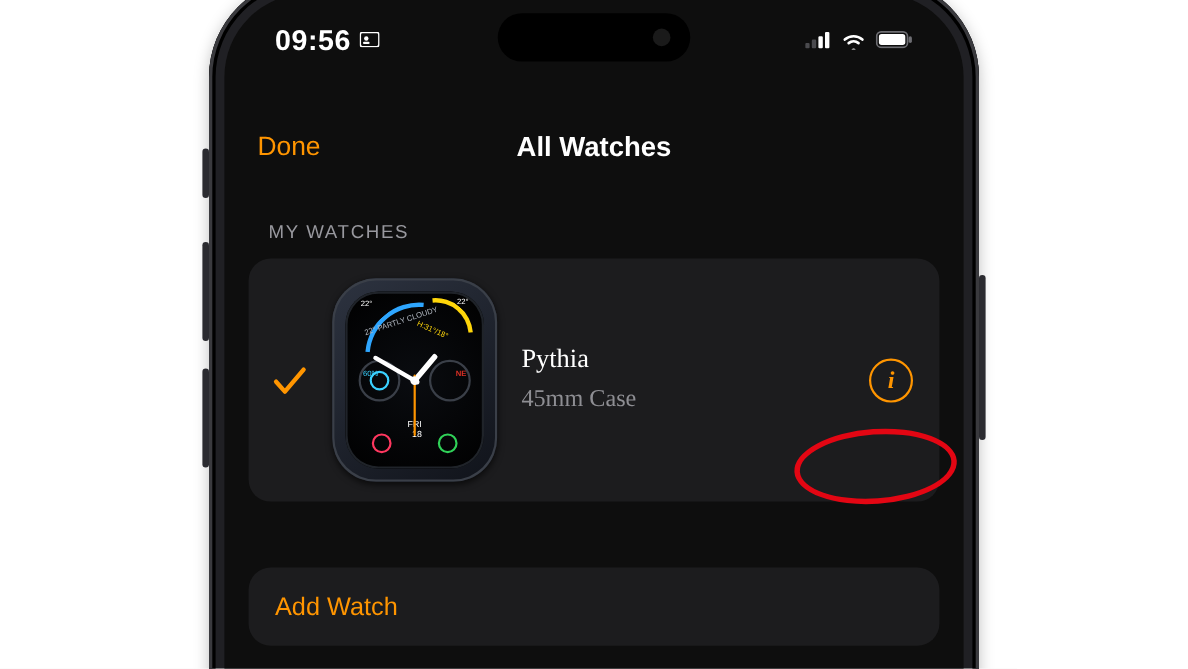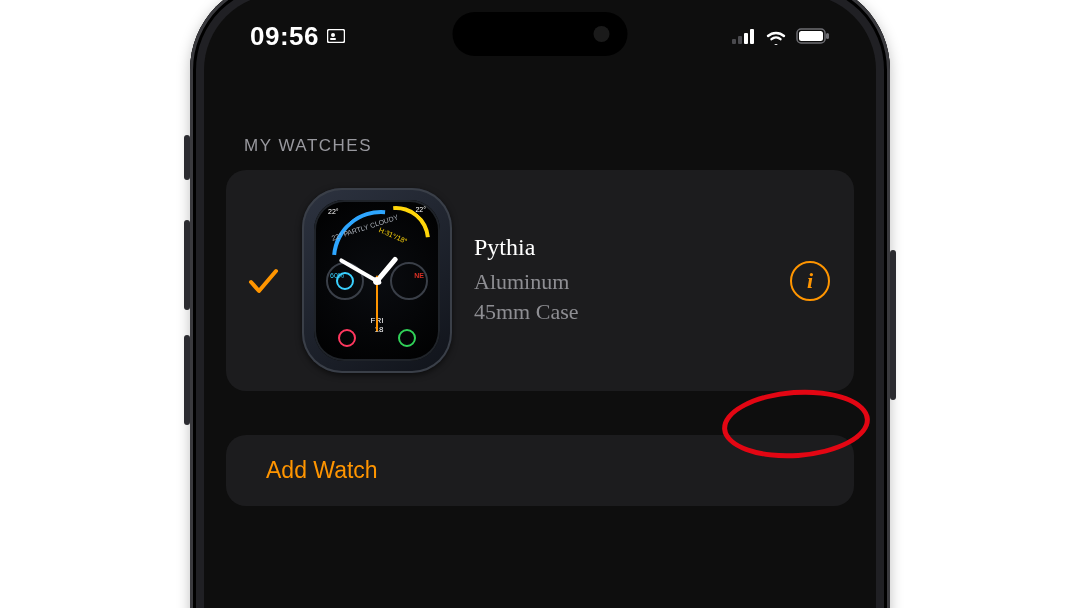--- a/index.html
+++ b/index.html
@@ -108,22 +108,22 @@
   }
   .card {
     background:var(--bg-card);
     border-radius:20px;
     padding:18px 20px;
     display:flex;
     align-items:center;
     gap:22px;
   }
   .card.action {
-    margin-top:44px;
-    padding:22px 40px;
+    margin-top:60px;
+    padding:22px 24px;
   }
   .card.action .add-label {
     color:var(--accent);
     font-size:23px;
     font-weight:400;
   }
 
   .check-icon {
     width:34px; flex:0 0 34px; color:var(--accent);
     display:flex; align-items:center; justify-content:center;
@@ -236,20 +236,24 @@
               <rect x="1" y="1" width="28" height="14" rx="4" fill="none" stroke="#6d6d72" stroke-width="1.5"></rect>
               <rect x="3" y="3" width="24" height="10" rx="2.5" fill="#fff"></rect>
               <rect x="30" y="5" width="3" height="6" rx="1.5" fill="#6d6d72"></rect>
             </svg>
           </span>
         </div>
       </div>
 
       <div class="content">
 
+        <div class="nav">
+          <div class="nav-done">Done</div>
+          <div class="nav-title">All Watches</div>
+        </div>
 
         <div class="section">
           <div class="section-header">MY WATCHES</div>
 
           <div class="card">
             <div class="check-icon">
               <svg width="34" height="34" viewBox="0 0 34 34">
                   <path d="M5 18 L13 27 L30 7" fill="none" stroke="currentColor" stroke-width="4" stroke-linecap="round" stroke-linejoin="round"></path>
                 </svg>
             </div>
@@ -275,21 +279,20 @@
                 <div class="hand hour"></div>
                 <div class="hand minute"></div>
                 <div class="hand second"></div>
                 <div class="hub"></div>
               </div>
             </div>
 
             <div class="watch-info">
               <div class="watch-name">Pythia</div>
               <div>
-                <div class="watch-sub">Aluminum</div>
                 <div class="watch-sub">45mm Case</div>
               </div>
             </div>
 
             <div class="info-btn">
               <span>i</span>
             </div>
           </div>
 
           <div class="card action">

